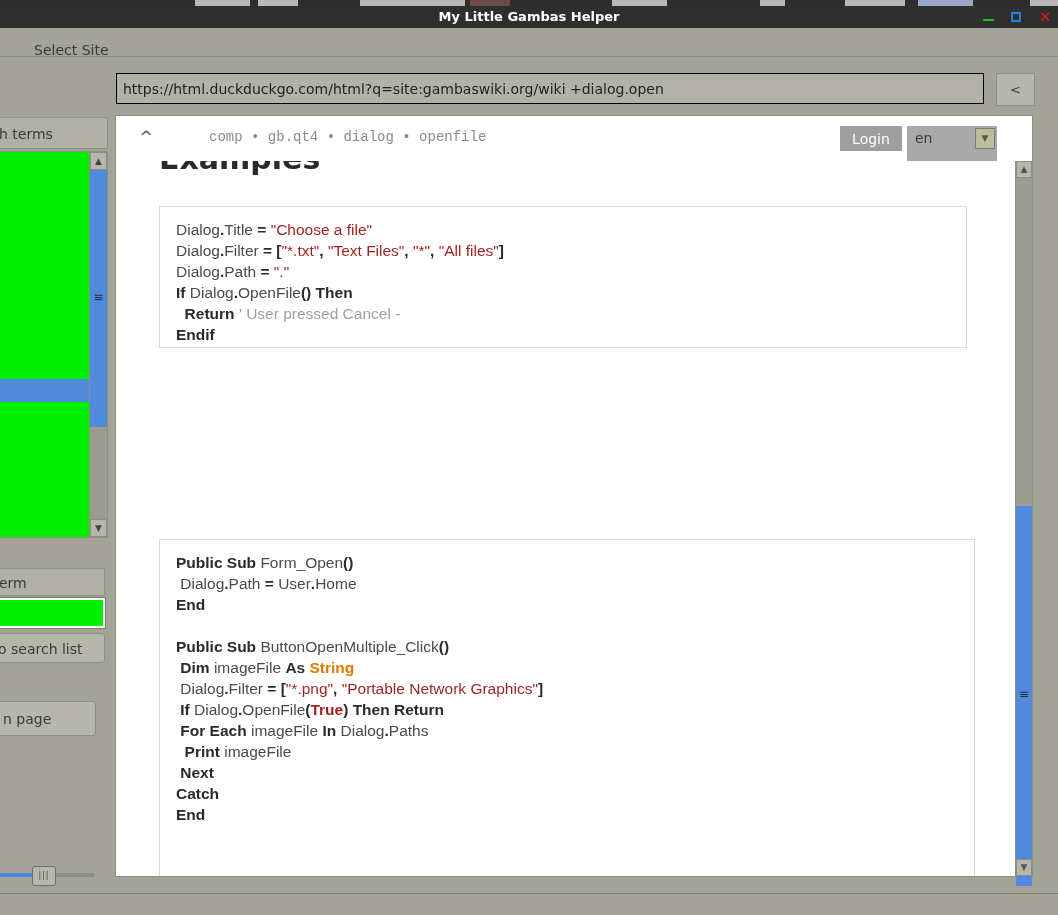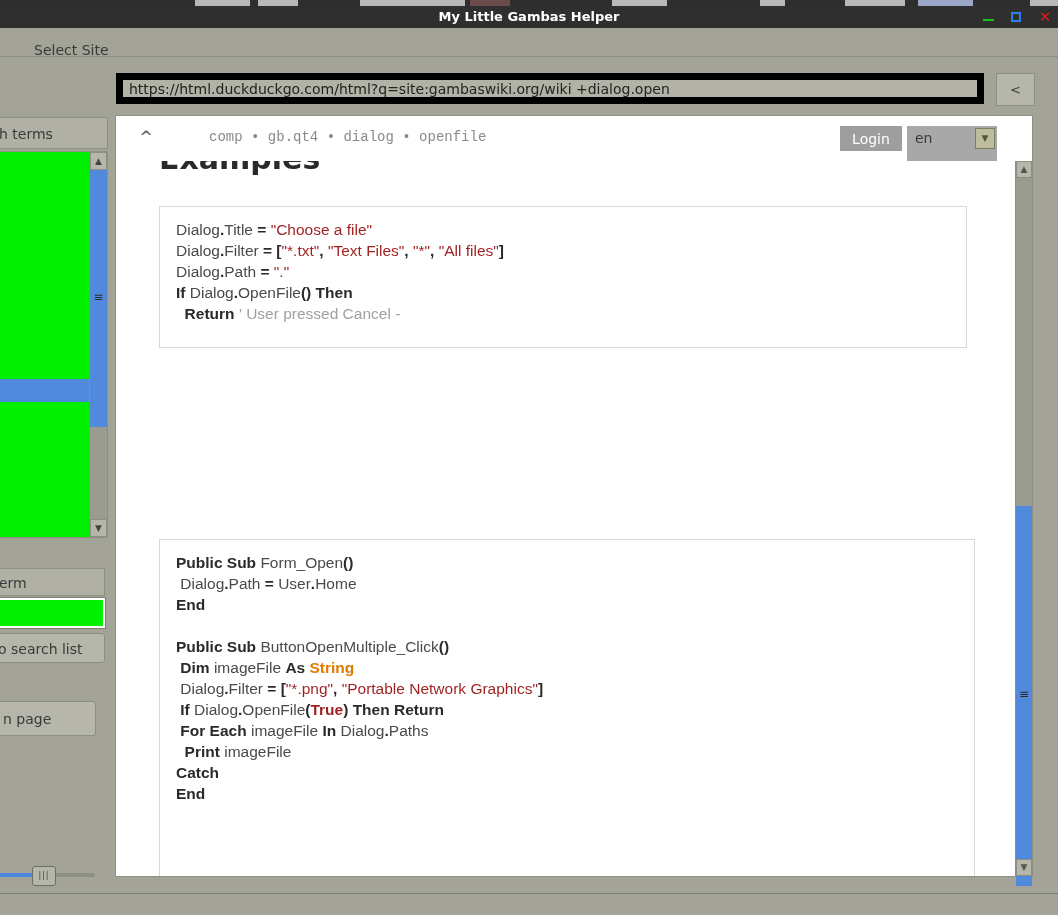--- a/index.html
+++ b/index.html
@@ -54,21 +54,21 @@
     position: absolute; top: 0; line-height: 28px;
     font-size: 14px; color: #3a3a3a; cursor: default;
     font-family: "DejaVu Sans", sans-serif;
     margin-top: 8px;
   }
 
   
   .urlbar-wrap { position:absolute; left:0; top:57px; width:1058px; height:56px; background:#a3a497; }
   .url-input {
     position: absolute; left: 116px; top: 16px; width: 868px; height: 31px;
-    background: #b2b3a6; border: 7px solid #000000;
+    background: #b2b3a6; border: 1px solid #000000;
     font-size: 14px; color: #222; padding: 0 6px;
     box-sizing: border-box; outline:none;
     font-family: "DejaVu Sans", sans-serif;
   }
   .back-btn {
     position: absolute; left: 996px; top: 16px; width: 37px; height: 31px;
     background: #b6b7aa; border: 1px solid #8e8f83;
     font-size: 13px; color: #3a3a3a; cursor:pointer;
     display:flex; align-items:center; justify-content:center;
     font-family: "DejaVu Sans", sans-serif;
@@ -288,34 +288,36 @@
 
     <div class="page-body">
       <h1 class="examples">Examples</h1>
 
       <div class="code-box" id="code1" style="left:43px; top:45px; width:808px; height:142px;">
           <div class="code-line"><span>Dialog</span><span class="dot">.</span><span>Title </span><span class="dot">= </span><span class="str">"Choose a file"</span></div>
           <div class="code-line"><span>Dialog</span><span class="dot">.</span><span>Filter </span><span class="dot">= [</span><span class="str">"*.txt"</span><span class="dot">, </span><span class="str">"Text Files"</span><span class="dot">, </span><span class="str">"*"</span><span class="dot">, </span><span class="str">"All files"</span><span class="dot">]</span></div>
           <div class="code-line"><span>Dialog</span><span class="dot">.</span><span>Path </span><span class="dot">= </span><span class="str">"."</span></div>
           <div class="code-line"><span class="kw">If </span><span>Dialog</span><span class="dot">.</span><span>OpenFile</span><span class="kw">() Then</span></div>
           <div class="code-line"><span class="kw">  Return </span><span class="cmt">' User pressed Cancel -</span></div>
+          <div class="code-line"><span class="kw">Endif</span></div>
         </div>
 
 
       <div class="code-box" id="code2" style="left:43px; top:330px; width:816px; height:357px;margin-top:48px;">
           <div class="code-line"><span class="kw">Public Sub </span><span>Form_Open</span><span class="kw">()</span></div>
           <div class="code-line"><span> Dialog</span><span class="dot">.</span><span>Path </span><span class="dot">= </span><span>User</span><span class="dot">.</span><span>Home</span></div>
           <div class="code-line"><span class="kw">End</span></div>
           <div class="code-line"><span> </span></div>
           <div class="code-line"><span class="kw">Public Sub </span><span>ButtonOpenMultiple_Click</span><span class="kw">()</span></div>
           <div class="code-line"><span class="kw"> Dim </span><span>imageFile </span><span class="kw">As </span><span class="typ">String</span></div>
           <div class="code-line"><span> Dialog</span><span class="dot">.</span><span>Filter </span><span class="dot">= [</span><span class="str">"*.png"</span><span class="dot">, </span><span class="str">"Portable Network Graphics"</span><span class="dot">]</span></div>
           <div class="code-line"><span class="kw"> If </span><span>Dialog</span><span class="dot">.</span><span>OpenFile</span><span class="kw">(</span><span class="boolv">True</span><span class="kw">) Then Return</span></div>
           <div class="code-line"><span class="kw"> For Each </span><span>imageFile </span><span class="kw">In </span><span>Dialog</span><span class="dot">.</span><span>Paths</span></div>
           <div class="code-line"><span class="kw">  Print </span><span>imageFile</span></div>
+          <div class="code-line"><span class="kw"> Next</span></div>
           <div class="code-line"><span class="kw">Catch</span></div>
           <div class="code-line"><span class="kw">End</span></div>
         </div>
     </div>
 
     <div class="pg-scroll">
       <div class="pg-arrow-up">▲</div>
       <div class="pg-thumb"></div>
       <div class="pg-arrow-dn">▼</div>
     </div>

